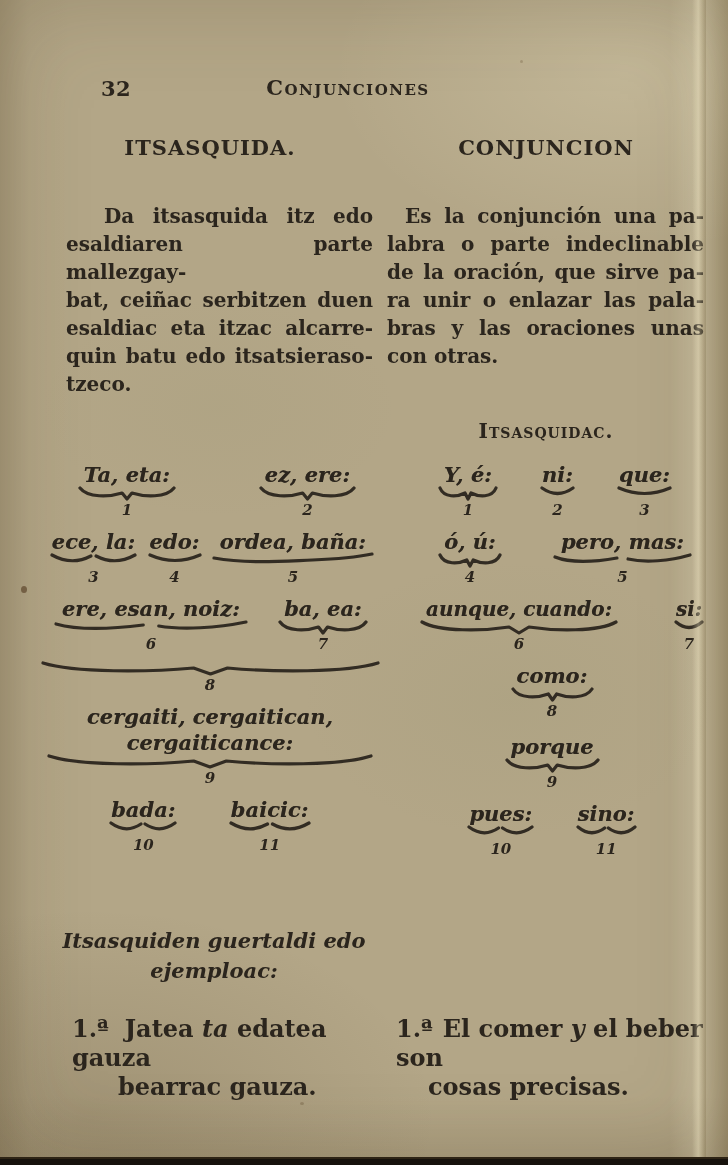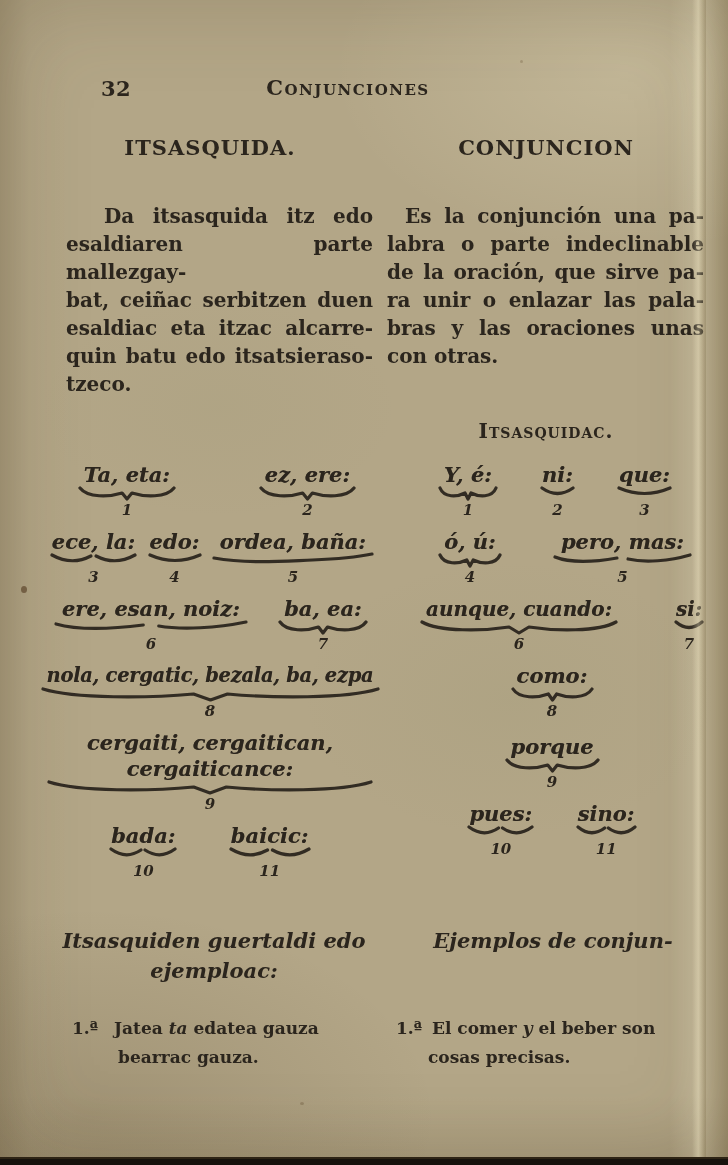--- a/index.html
+++ b/index.html
@@ -64,21 +64,21 @@
   #wordlist-right .wl-row:nth-child(3) .wl-text{font-size:20px;}
   #wordlist-right .wl-row:nth-child(4){justify-content:center;}
   #wordlist-right .wl-row:nth-child(5){justify-content:center;margin-top:14px;}
   #wordlist-right .wl-row:nth-child(6){justify-content:space-evenly;padding:0 28px;margin-top:8px;}
 
   .ex-heading{top:926px;text-align:center;font-style:italic;font-weight:700;
     font-size:21px;line-height:30px;}
   #ex-heading-left{left:56px;width:316px;}
   #ex-heading-right{left:400px;width:306px;}
 
-  .example{top:1014px;font-size:17px;font-weight:700;line-height:29px;}
+  .example{top:1014px;font-size:24px;font-weight:700;line-height:29px;}
   #example-left{left:72px;width:302px;}
   #example-right{left:396px;width:314px;}
   .ex-marker{margin-right:16px;}
   #example-right .ex-marker{margin-right:10px;}
   .ex-line2{margin-left:46px;}
   #example-right .ex-line2{margin-left:32px;}
   .it{font-style:italic;}
 
   .page-edge-right{left:692px;top:0;width:14px;height:1165px;
     background:linear-gradient(90deg, transparent, rgba(240,230,195,.38) 45%, rgba(110,92,52,.22) 95%);}
@@ -170,21 +170,20 @@
         <div class="wl-item">
           <div class="wl-text">ba, ea:</div>
           <div class="wl-brace"><svg width="90" height="16" viewBox="0 0 90 16" xmlns="http://www.w3.org/2000/svg">
               <path d="M2 3 C 9 13, 28.8 12, 40.5 8 L 45 14 L 49.50000000000001 8 C 61.2 12, 81 13, 88 3" fill="none" stroke="#2b251d" stroke-width="3.2" stroke-linecap="round" stroke-linejoin="round" opacity="0.95"></path>
             </svg></div>
           <div class="wl-num">7</div>
         </div>
       </div>
       <div class="wl-row">
         <div class="wl-item">
-          <div class="wl-text">nola, cergatic, bezala, ba, ezpa</div>
           <div class="wl-brace"><svg width="339" height="16" viewBox="0 0 339 16" xmlns="http://www.w3.org/2000/svg">
               <path d="M2 3 C 33.9 13, 108.48 12, 152.55 8 L 169.5 14 L 186.45000000000002 8 C 230.52 12, 305.1 13, 337 3" fill="none" stroke="#2b251d" stroke-width="3.2" stroke-linecap="round" stroke-linejoin="round" opacity="0.95"></path>
             </svg></div>
           <div class="wl-num">8</div>
         </div>
       </div>
       <div class="wl-row">
         <div class="wl-item">
           <div class="wl-text">
             <div>cergaiti, cergaitican,</div>
@@ -303,21 +302,20 @@
           <div class="wl-num">11</div>
         </div>
       </div>
     </div>
 
   <div class="abs ex-heading" id="ex-heading-left">
       <div class="eh-line">Itsasquiden guertaldi edo</div>
       <div class="eh-line">ejemploac:</div>
     </div>
   <div class="abs ex-heading" id="ex-heading-right">
-      <div class="eh-line">Ejemplos de conjun-</div>
     </div>
 
   <div class="abs example" id="example-left">
       <div class="ex-line1"><span class="ex-marker">1.ª</span><span>Jatea </span><span class="it">ta</span><span> edatea gauza</span></div>
       <div class="ex-line2">bearrac gauza.</div>
     </div>
   <div class="abs example" id="example-right">
       <div class="ex-line1"><span class="ex-marker">1.ª</span><span>El comer </span><span class="it">y</span><span> el beber son</span></div>
       <div class="ex-line2">cosas precisas.</div>
     </div>

